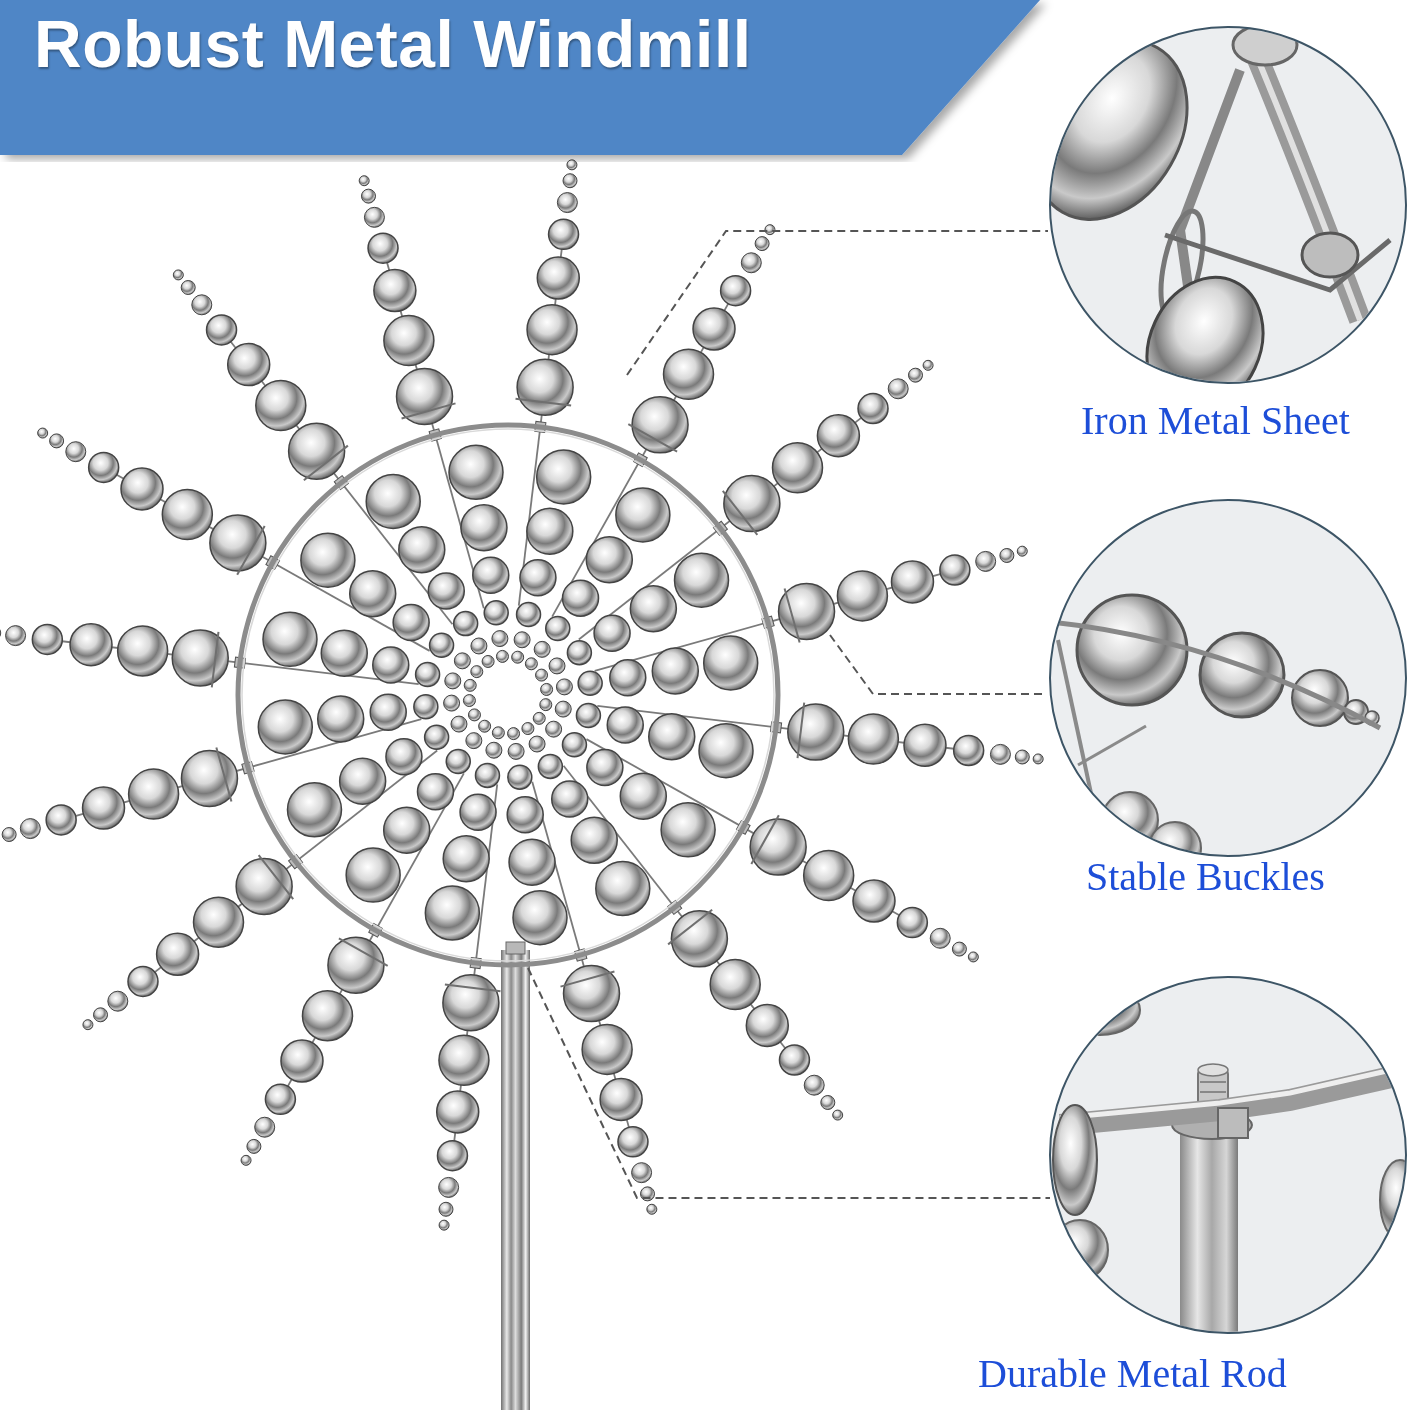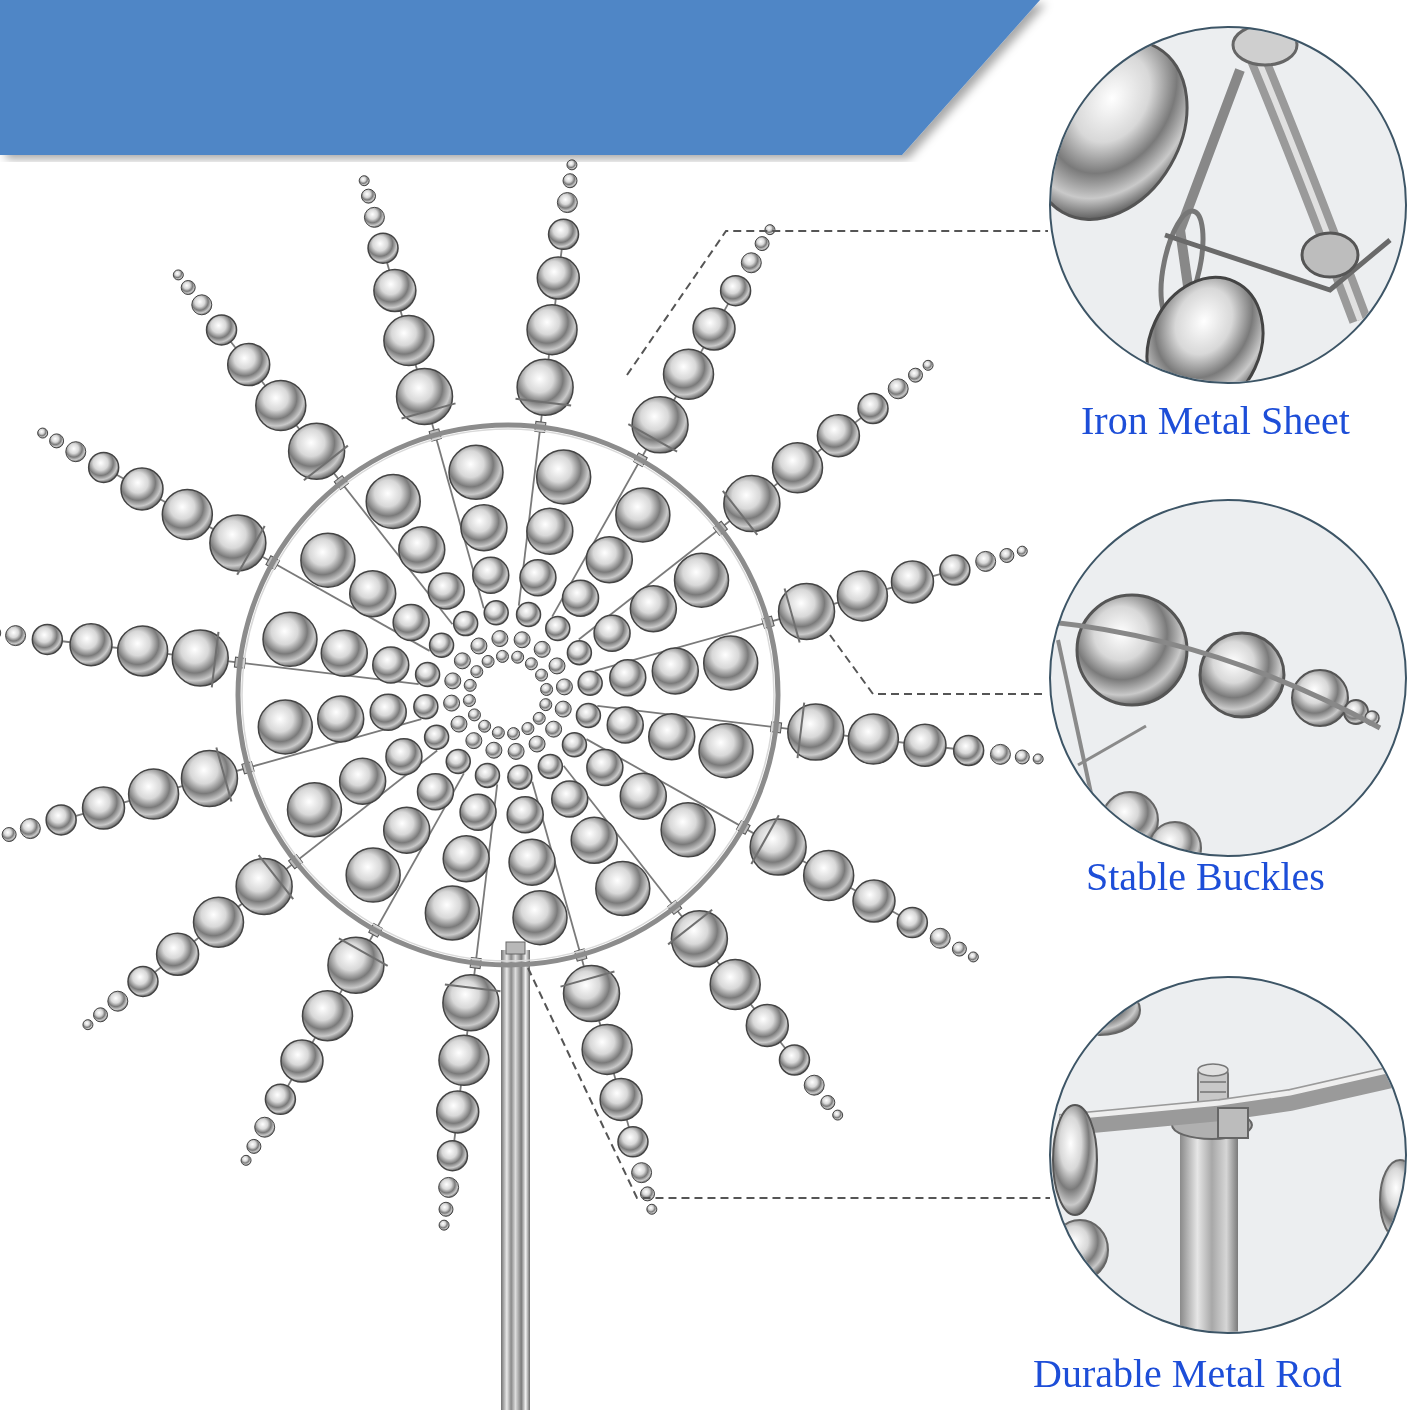--- a/index.html
+++ b/index.html
@@ -14,20 +14,21 @@
 
 <div id="banner">
   <svg width="1060" height="162" viewBox="0 0 1060 162">
     <defs>
       <filter id="bshadow" x="-5%" y="-5%" width="115%" height="130%">
         <feDropShadow dx="6" dy="4" stdDeviation="5" flood-color="#000" flood-opacity="0.35"></feDropShadow>
       </filter>
     </defs>
     <polygon points="0,0 1040,0 902,155 0,155" fill="#4f86c6" filter="url(#bshadow)"></polygon>
   </svg>
+  <div id="banner-title">Robust Metal Windmill</div>
 </div>
 
 <svg id="scene" width="1410" height="1410" viewBox="0 0 1410 1410">
   <defs>
     <radialGradient id="cup" cx="40%" cy="35%" r="70%">
       <stop offset="0%" stop-color="#ffffff"></stop>
       <stop offset="35%" stop-color="#d8d8d8"></stop>
       <stop offset="60%" stop-color="#7a7a7a"></stop>
       <stop offset="80%" stop-color="#c9c9c9"></stop>
       <stop offset="100%" stop-color="#4a4a4a"></stop>
@@ -378,13 +379,13 @@
       <ellipse cx="1100" cy="1010" rx="40" ry="25" fill="url(#cup)" stroke="#666" stroke-width="2"></ellipse>
       <ellipse cx="1080" cy="1250" rx="28" ry="30" fill="url(#cup)" stroke="#666" stroke-width="2"></ellipse>
       <ellipse cx="1400" cy="1200" rx="20" ry="40" fill="url(#cup)" stroke="#666" stroke-width="2"></ellipse>
     </g>
     <circle cx="1228" cy="1155" r="178" fill="none" stroke="#3d5566" stroke-width="2"></circle>
   </g>
 </svg>
 
 <div class="callout-label" style="left:1081px; top:397px;">Iron Metal Sheet</div>
 <div class="callout-label" style="left:1086px; top:853px;">Stable Buckles</div>
-<div class="callout-label" style="left:1033px; top:1350px;">Durable Metal Rod</div>
+<div class="callout-label" style="left:978px; top:1350px;">Durable Metal Rod</div>
 
 </body></html>

